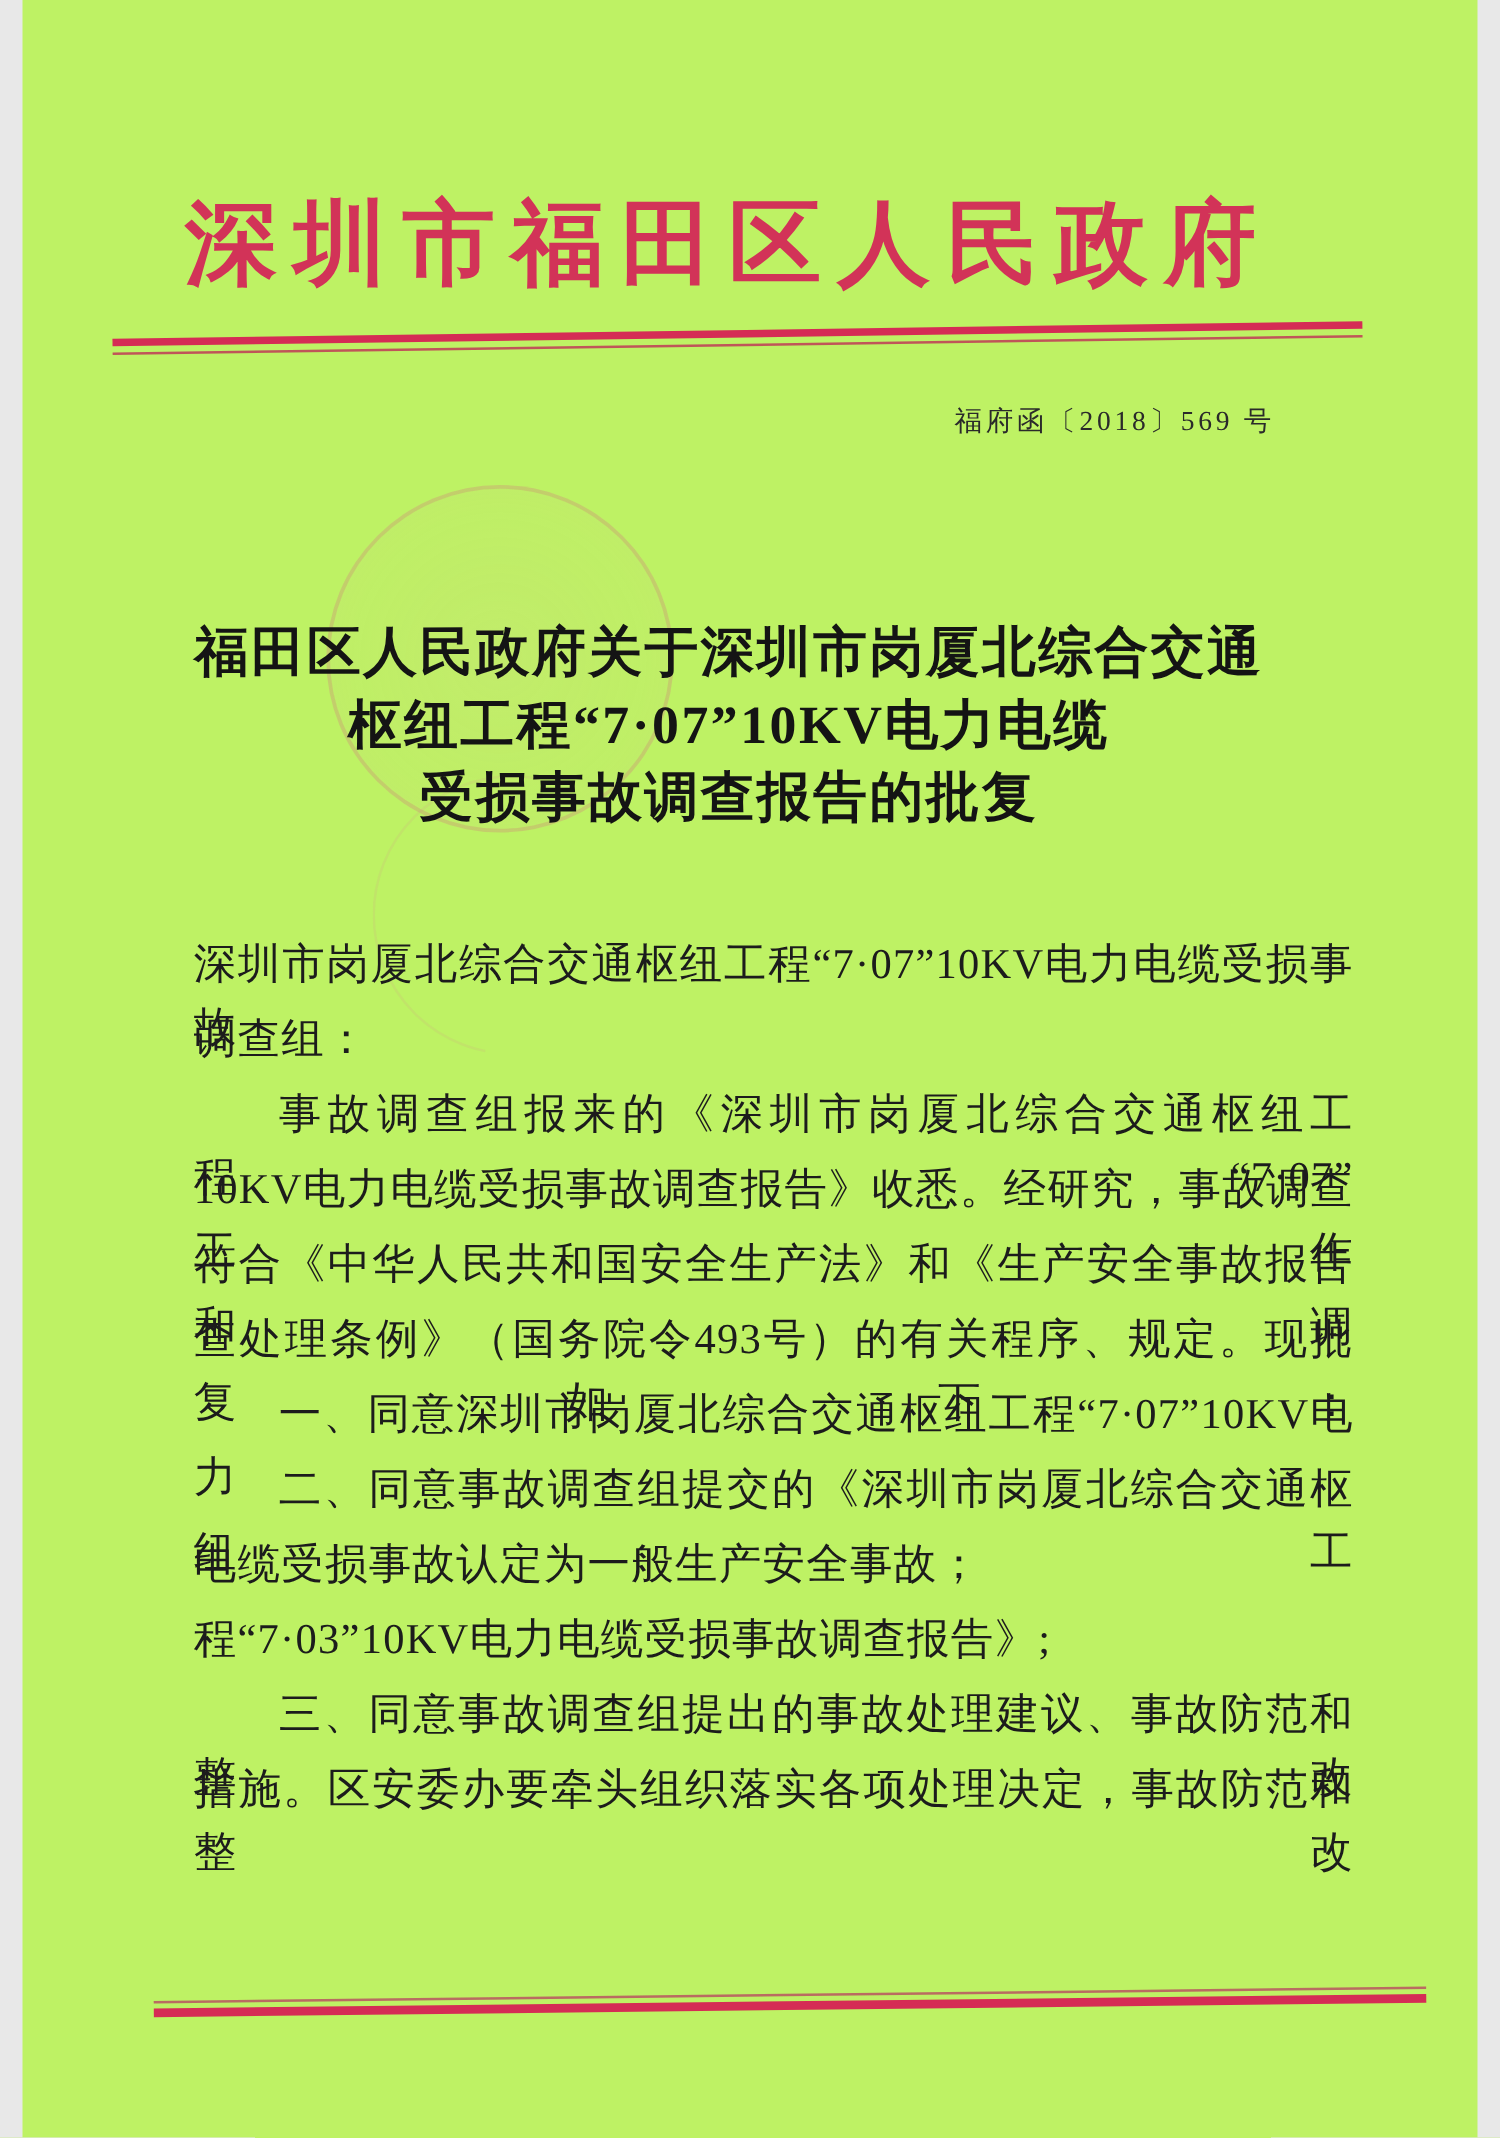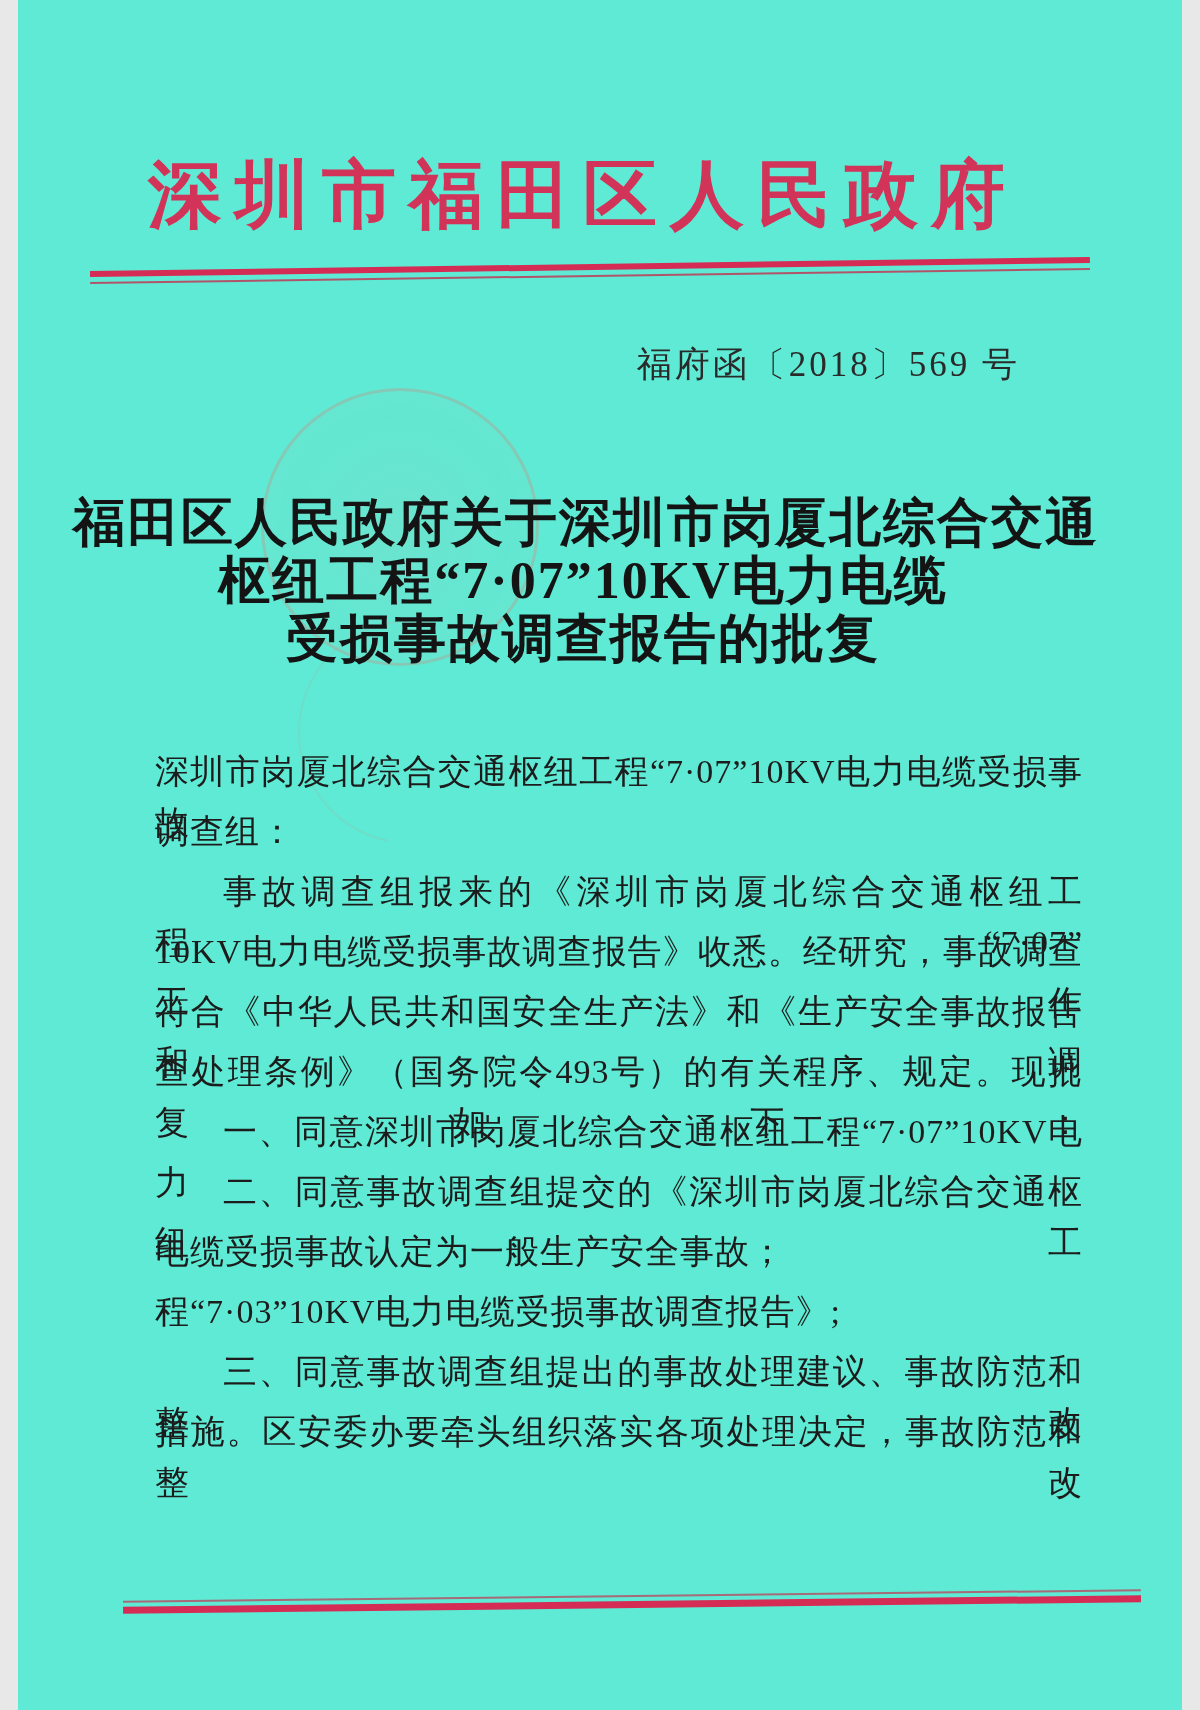--- a/index.html
+++ b/index.html
@@ -1,20 +1,20 @@
 <!DOCTYPE html>
 <html><head>
 <meta charset="utf-8">
 <style>
   html,body{margin:0;padding:0;background:#e8e8e8;}
   .page{
     position:relative;
     width:1164px;height:1710px;
     margin:0 auto;
-    background:#5eead4;
+    background:#bef264;
     overflow:hidden;
     font-family:"Liberation Serif","DejaVu Serif",serif;
   }
   
   .letterhead{
     position:absolute;
     top:146px;left:55px;width:1020px;
     text-align:center;
     font-size:74px;
     font-weight:bold;
@@ -28,25 +28,24 @@
     position:absolute;left:72px;top:264px;width:1000px;
     transform:rotate(-0.8deg);
   }
   .rule-top .thick{height:6px;background:#d52c55;}
   .rule-top .gap{height:5px;}
   .rule-top .thin{height:2px;background:#c03a57;opacity:.85;}
   
   .doc-number{
     position:absolute;
     top:322px;right:162px;
-    font-size:35px;
+    font-size:22px;
     color:#2a2a2a;
     letter-spacing:3px;
     white-space:nowrap;
-    margin-top:19px;
   }
   
   .seal{
     position:absolute;
     left:243px;top:388px;width:272px;height:272px;
     border-radius:50%;
     border:3px solid rgba(206,132,120,0.30);
     background:radial-gradient(circle at 50% 50%, rgba(230,180,168,0.10) 0%, rgba(230,180,168,0.04) 60%, rgba(230,180,168,0.12) 100%);
   }
   .seal2{
@@ -55,21 +54,21 @@
     border-radius:50%;
     border:2px solid rgba(210,150,140,0.14);
     clip-path:polygon(0 0,60% 0,40% 100%,0 100%);
   }
   
   .title{
     position:absolute;
     top:494px;left:55px;width:1020px;
     text-align:center;
     font-weight:bold;
-    font-size:52px;
+    font-size:43px;
     line-height:58px;
     color:#141414;
     letter-spacing:2px;
   }
   .title .t-line{white-space:nowrap;}
   
   .body-text{
     position:absolute;
     left:137px;top:746px;width:928px;
     font-size:34px;

